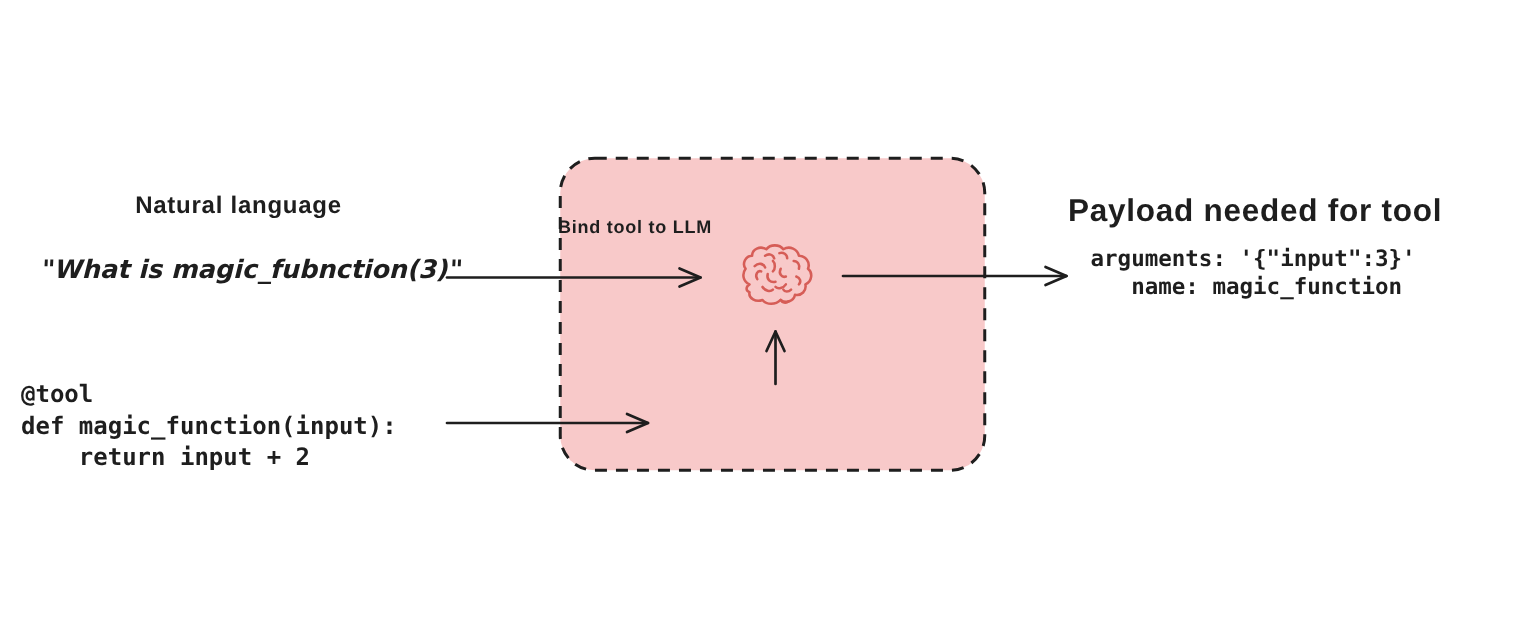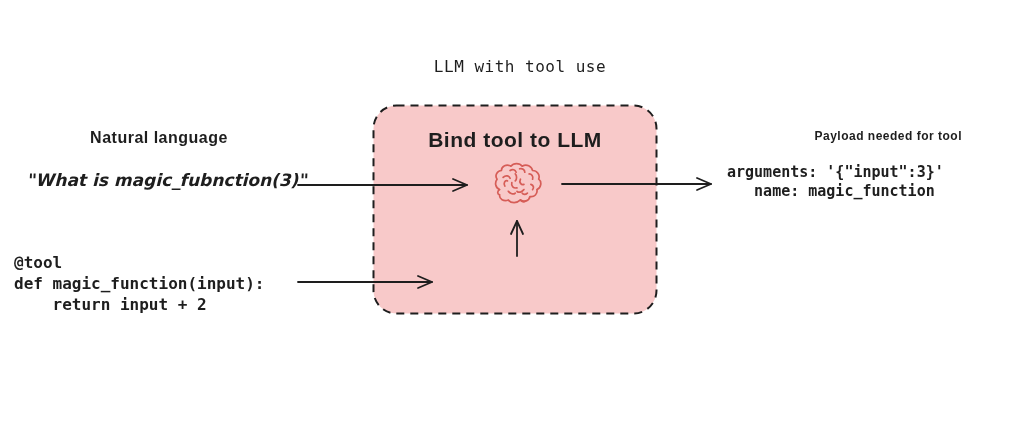--- a/index.html
+++ b/index.html
@@ -62,42 +62,41 @@
     color: var(--text);
   }
 
   .llm-box {
     left: 372px; top: 104px;
     width: 286px; height: 211px;
   }
   .llm-box .box-frame { position: absolute; inset: 0; }
   .box-heading {
     position: absolute;
-    left: 0; top: 24px; width: 286px;
-    text-align: center;
-    font-size: 21px;
+    left: 0; top: 40px; width: 286px;
+    font-size: 12px;
     letter-spacing: 0.5px;
   }
   .brain {
     position: absolute;
     left: 119px; top: 57px;
     width: 52px; height: 45px;
   }
   .structured-tool {
     position: absolute;
     left: 0; top: 168px; width: 286px;
     text-align: center;
     font-size: 16px;
     letter-spacing: 0.5px;
   }
 
   .right-heading {
     left: 712px; top: 129px; width: 250px;
-    text-align: right;
-    font-size: 12px;
+    text-align: left;
+    font-size: 21px;
     letter-spacing: 0.5px;
   }
   .payload {
     left: 727px; top: 163px;
     font-family: "DejaVu Sans Mono", "Liberation Mono", monospace;
     font-weight: 600;
     font-size: 15px;
     line-height: 19px;
     white-space: pre;
     color: var(--text);
@@ -111,21 +110,20 @@
   }
   .arrows path, .box-frame rect, .brain path {
     vector-effect: non-scaling-stroke;
   }
 </style>
 </head>
 <body>
 
 <div class="canvas">
 
-  <div class="abs title">LLM with tool use</div>
 
   <div class="abs left-heading mono-bold">Natural language</div>
   <div class="abs handwritten">"What is magic_fubnction(3)"</div>
   <pre class="abs code-block">@tool
 def magic_function(input):
     return input + 2</pre>
 
   <div class="abs llm-box">
     <svg class="box-frame" viewBox="0 0 286 211" aria-hidden="true">
       <rect x="1.5" y="1.5" width="283" height="208" rx="23" ry="23" fill="var(--box-fill)" stroke="var(--box-border)" stroke-width="2" stroke-dasharray="8 6"></rect>

